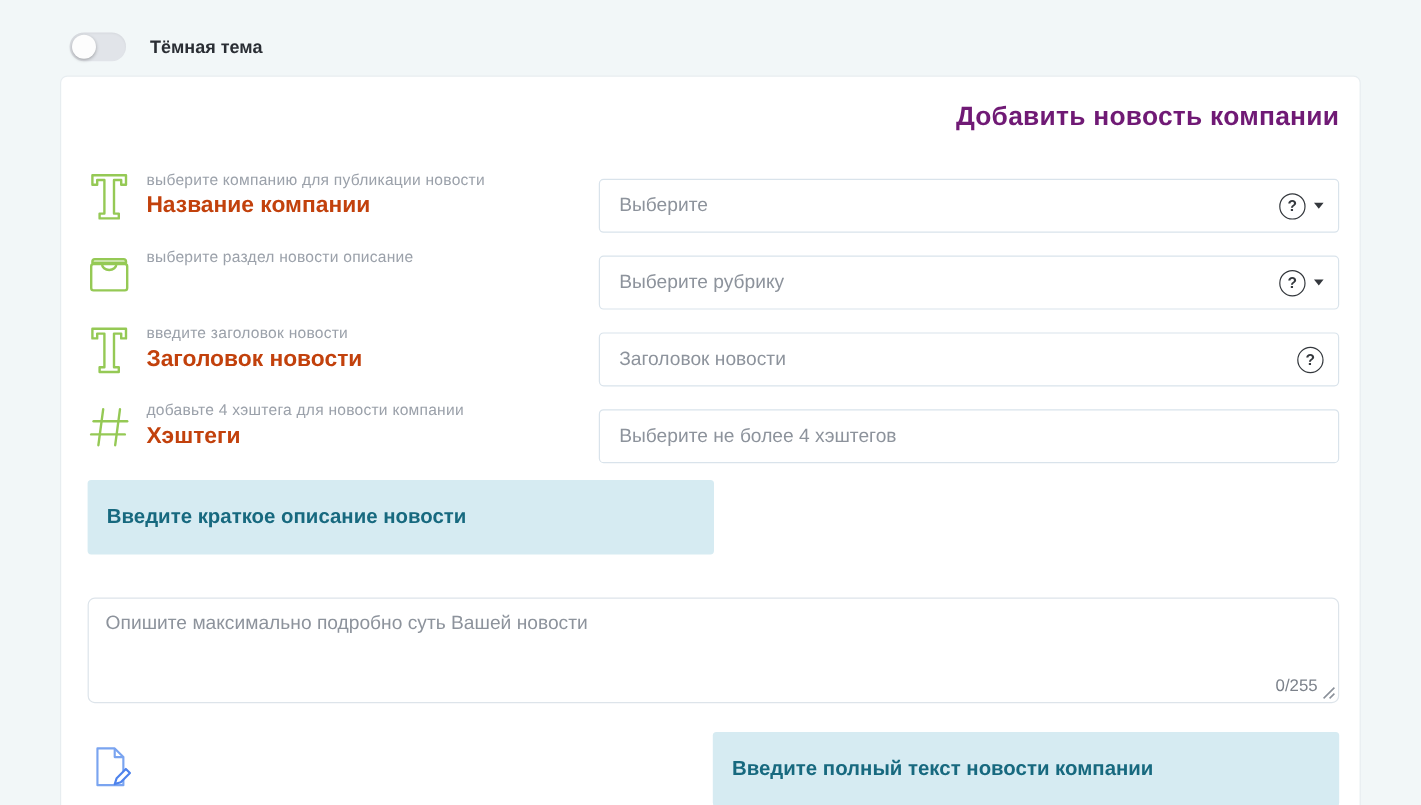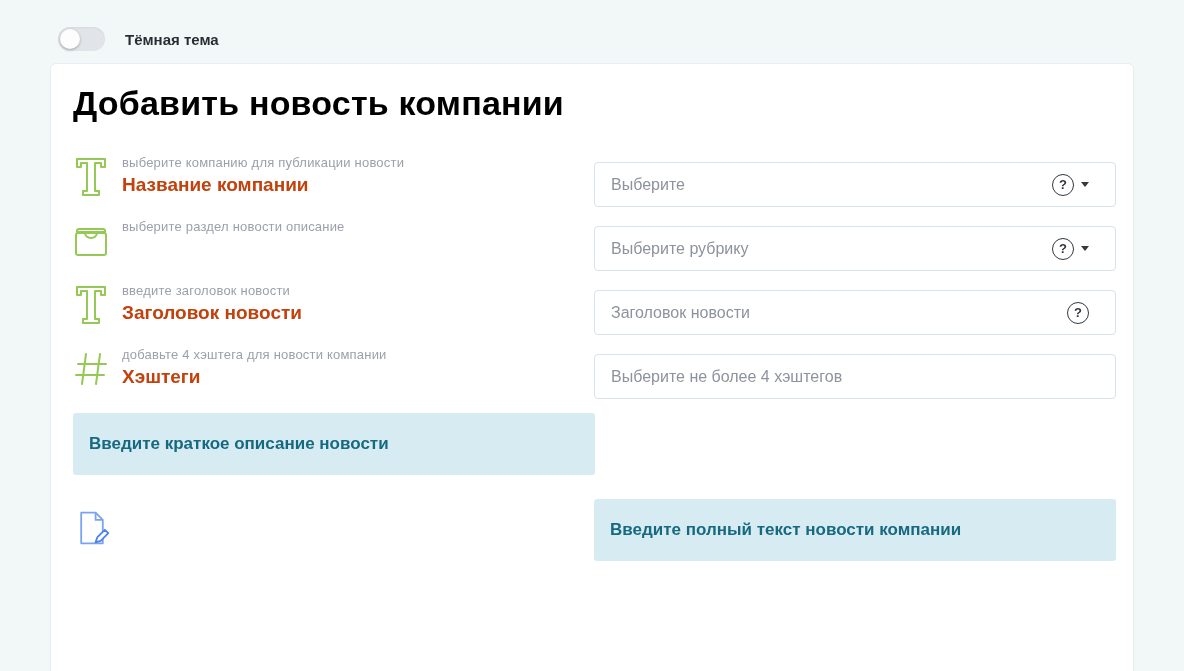--- a/index.html
+++ b/index.html
@@ -21,36 +21,36 @@
   }
   .toggle-label { font-size: 15px; font-weight: 700; color: #2a2e34; }
 
   
   .card {
     margin: 0 50px; height: 660px;
     background: #ffffff; border: 1px solid #e7edf0; border-radius: 6px;
     padding: 20px 17px 40px 22px;
   }
   h1.page-title {
-    margin: 0 0 30px 0; font-size: 34px; font-weight: 800;
-    color: #000000; letter-spacing: .2px;
+    margin: 0 0 30px 0; font-size: 22px; font-weight: 800;
+    color: #701a75; letter-spacing: .2px; text-align: right;
   }
 
   
   .field-row { display: flex; justify-content: space-between; align-items: flex-start; margin-bottom: 10px; }
   .field-left { display: flex; gap: 13px; }
   .field-icon { width: 36px; flex: none; display: flex; justify-content: center; padding-top: 3px; }
   .field-texts { padding-top: 2px; }
   .field-hint { font-size: 13px; color: #9ba1aa; margin-bottom: 4px; letter-spacing: .2px; }
   .field-label { font-size: 19px; font-weight: 700; color: #c2410c; }
 
   .input-box {
-    width: 522px; height: 45px; margin-top: 9px;
+    width: 617px; height: 45px; margin-top: 9px;
     border: 1px solid #d9e3eb; border-radius: 4px; background: #fff;
-    display: flex; align-items: center; padding: 0 26px 0 14px;
+    display: flex; align-items: center; padding: 0 12px 0 14px;
   }
   .input-box input {
     flex: 1; min-width: 0; border: none; outline: none; background: transparent;
     font-family: "Liberation Sans", sans-serif; font-size: 16px; color: #333;
   }
   .input-box input::placeholder, textarea::placeholder { color: #8d939c; opacity: 1; }
   .help-icon {
     flex: none; width: 22px; height: 22px; border: 1.5px solid #34383d; border-radius: 50%;
     display: flex; align-items: center; justify-content: center;
     font-size: 13px; font-weight: 700; color: #34383d; cursor: pointer;
@@ -175,20 +175,29 @@
     </div>
     <div class="input-box">
       <input type="text" placeholder="Выберите не более 4 хэштегов" style="">
     </div>
   </div>
 
   <div class="section-row first">
     <div class="banner">Введите краткое описание новости</div>
   </div>
 
+  <div class="textarea-wrap">
+    <textarea placeholder="Опишите максимально подробно суть Вашей новости" style=""></textarea>
+    <div class="char-counter">0/255</div>
+    <div class="resize-grip">
+      <svg width="11" height="11" viewBox="0 0 11 11">
+        <path d="M10,1 L1,10 M10,6 L6,10" stroke="#8a9099" stroke-width="1.3" fill="none"></path>
+      </svg>
+    </div>
+  </div>
 
   <div class="section-row second">
     <div class="section-left">
       <span>
         <svg width="36" height="40" viewBox="0 0 40 42" fill="none">
           <path d="M8,4 h16 l8,8 v26 h-24 z" stroke="#7aa4f0" stroke-width="2" stroke-linejoin="round"></path>
           <path d="M24,4 v8 h8" stroke="#7aa4f0" stroke-width="2" stroke-linejoin="round"></path>
           <path d="M24,37 l1.8,-5.5 8.5,-8.5 3.8,3.8 -8.5,8.5 z" fill="#ffffff" stroke="#4d82ec" stroke-width="2" stroke-linejoin="round"></path>
         </svg>
       </span>

